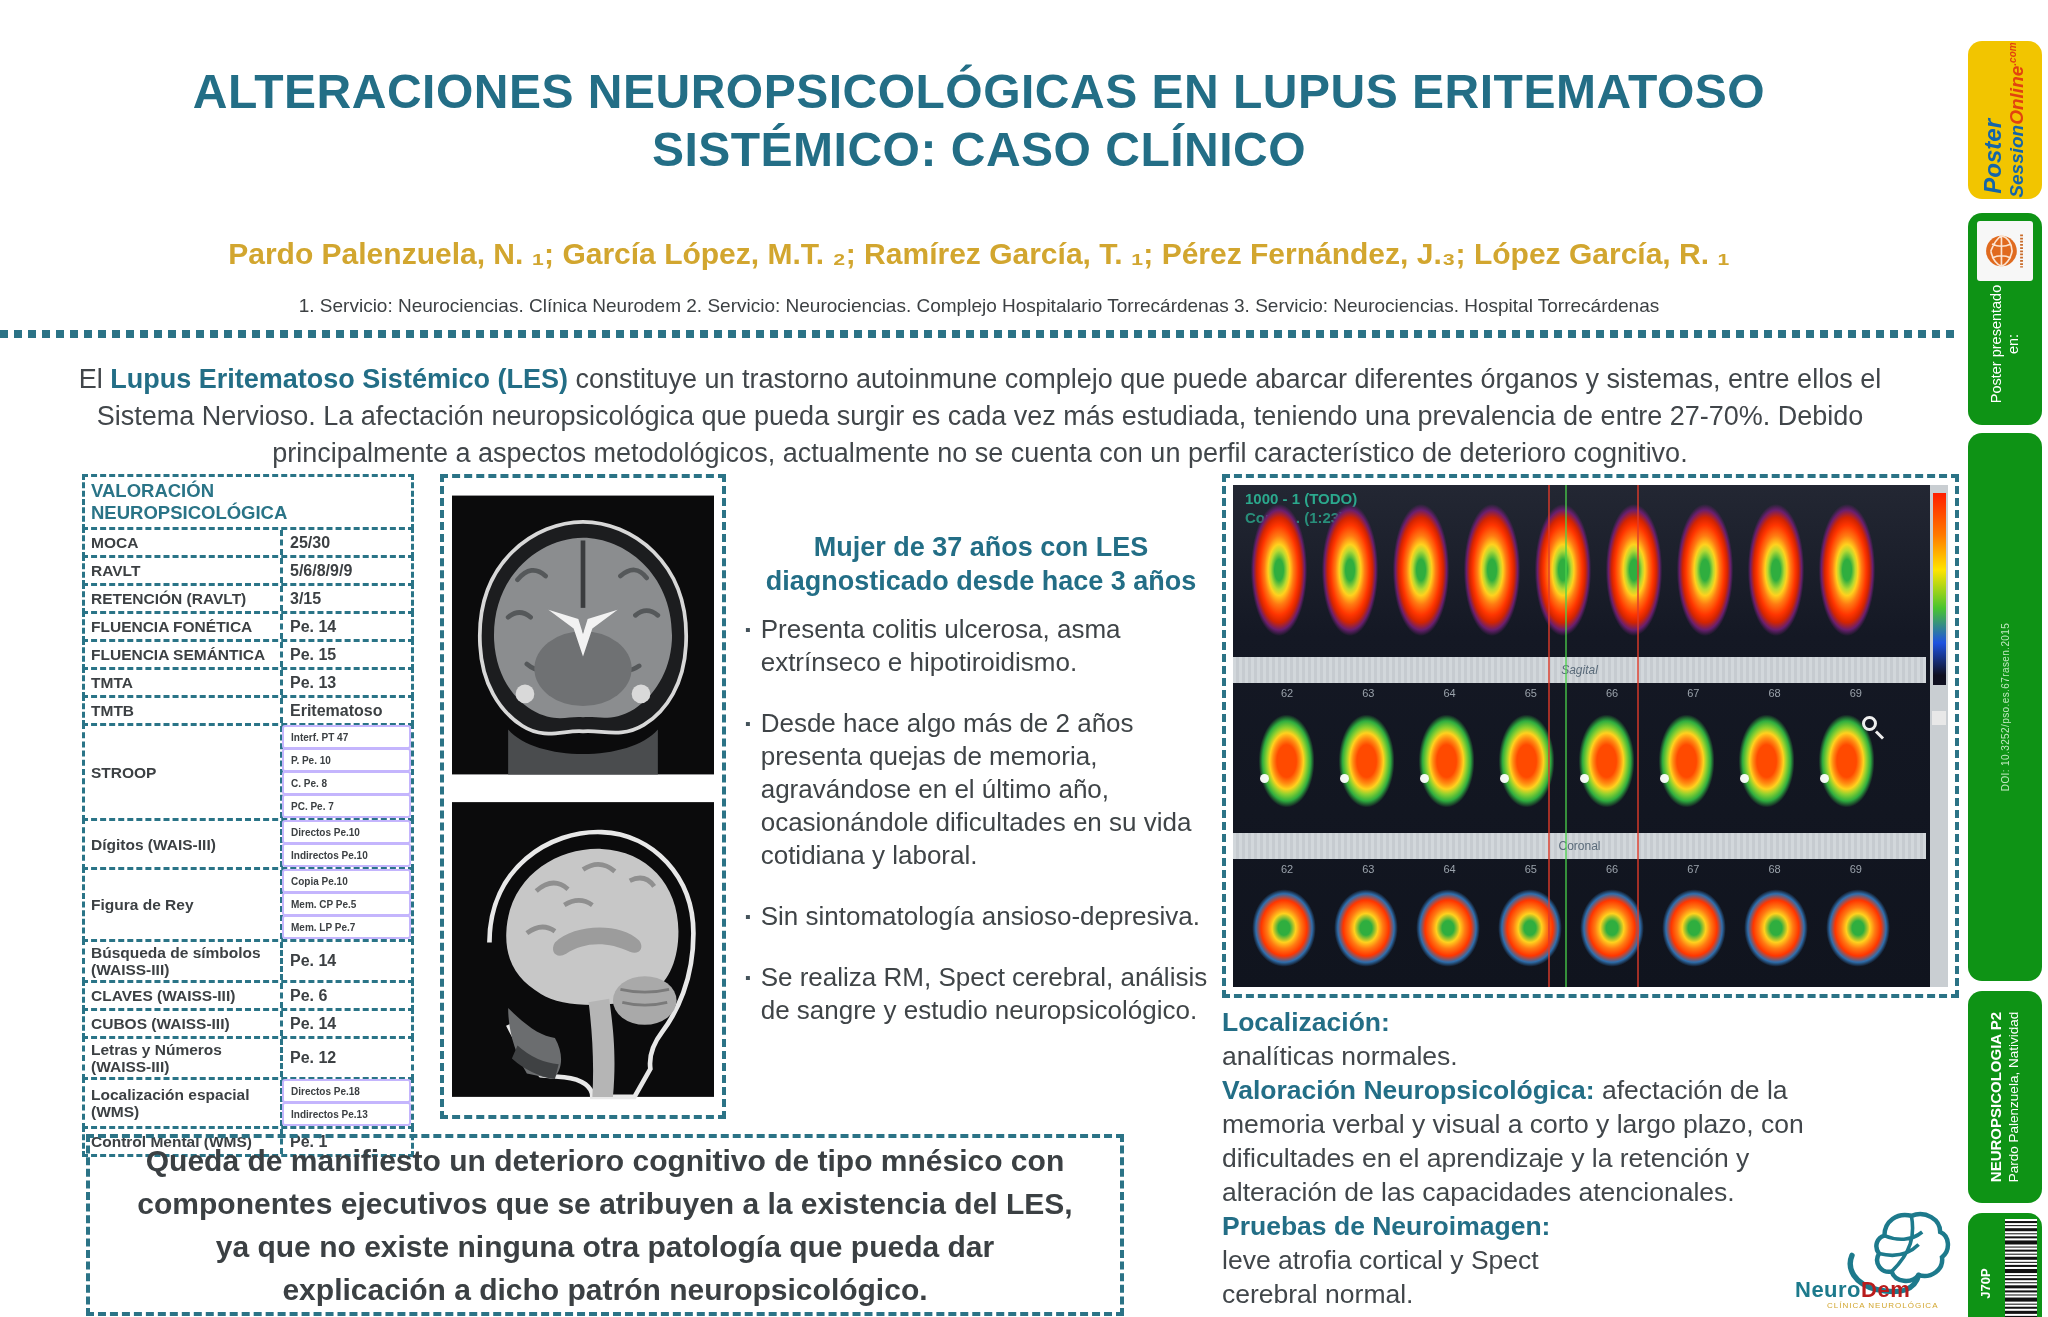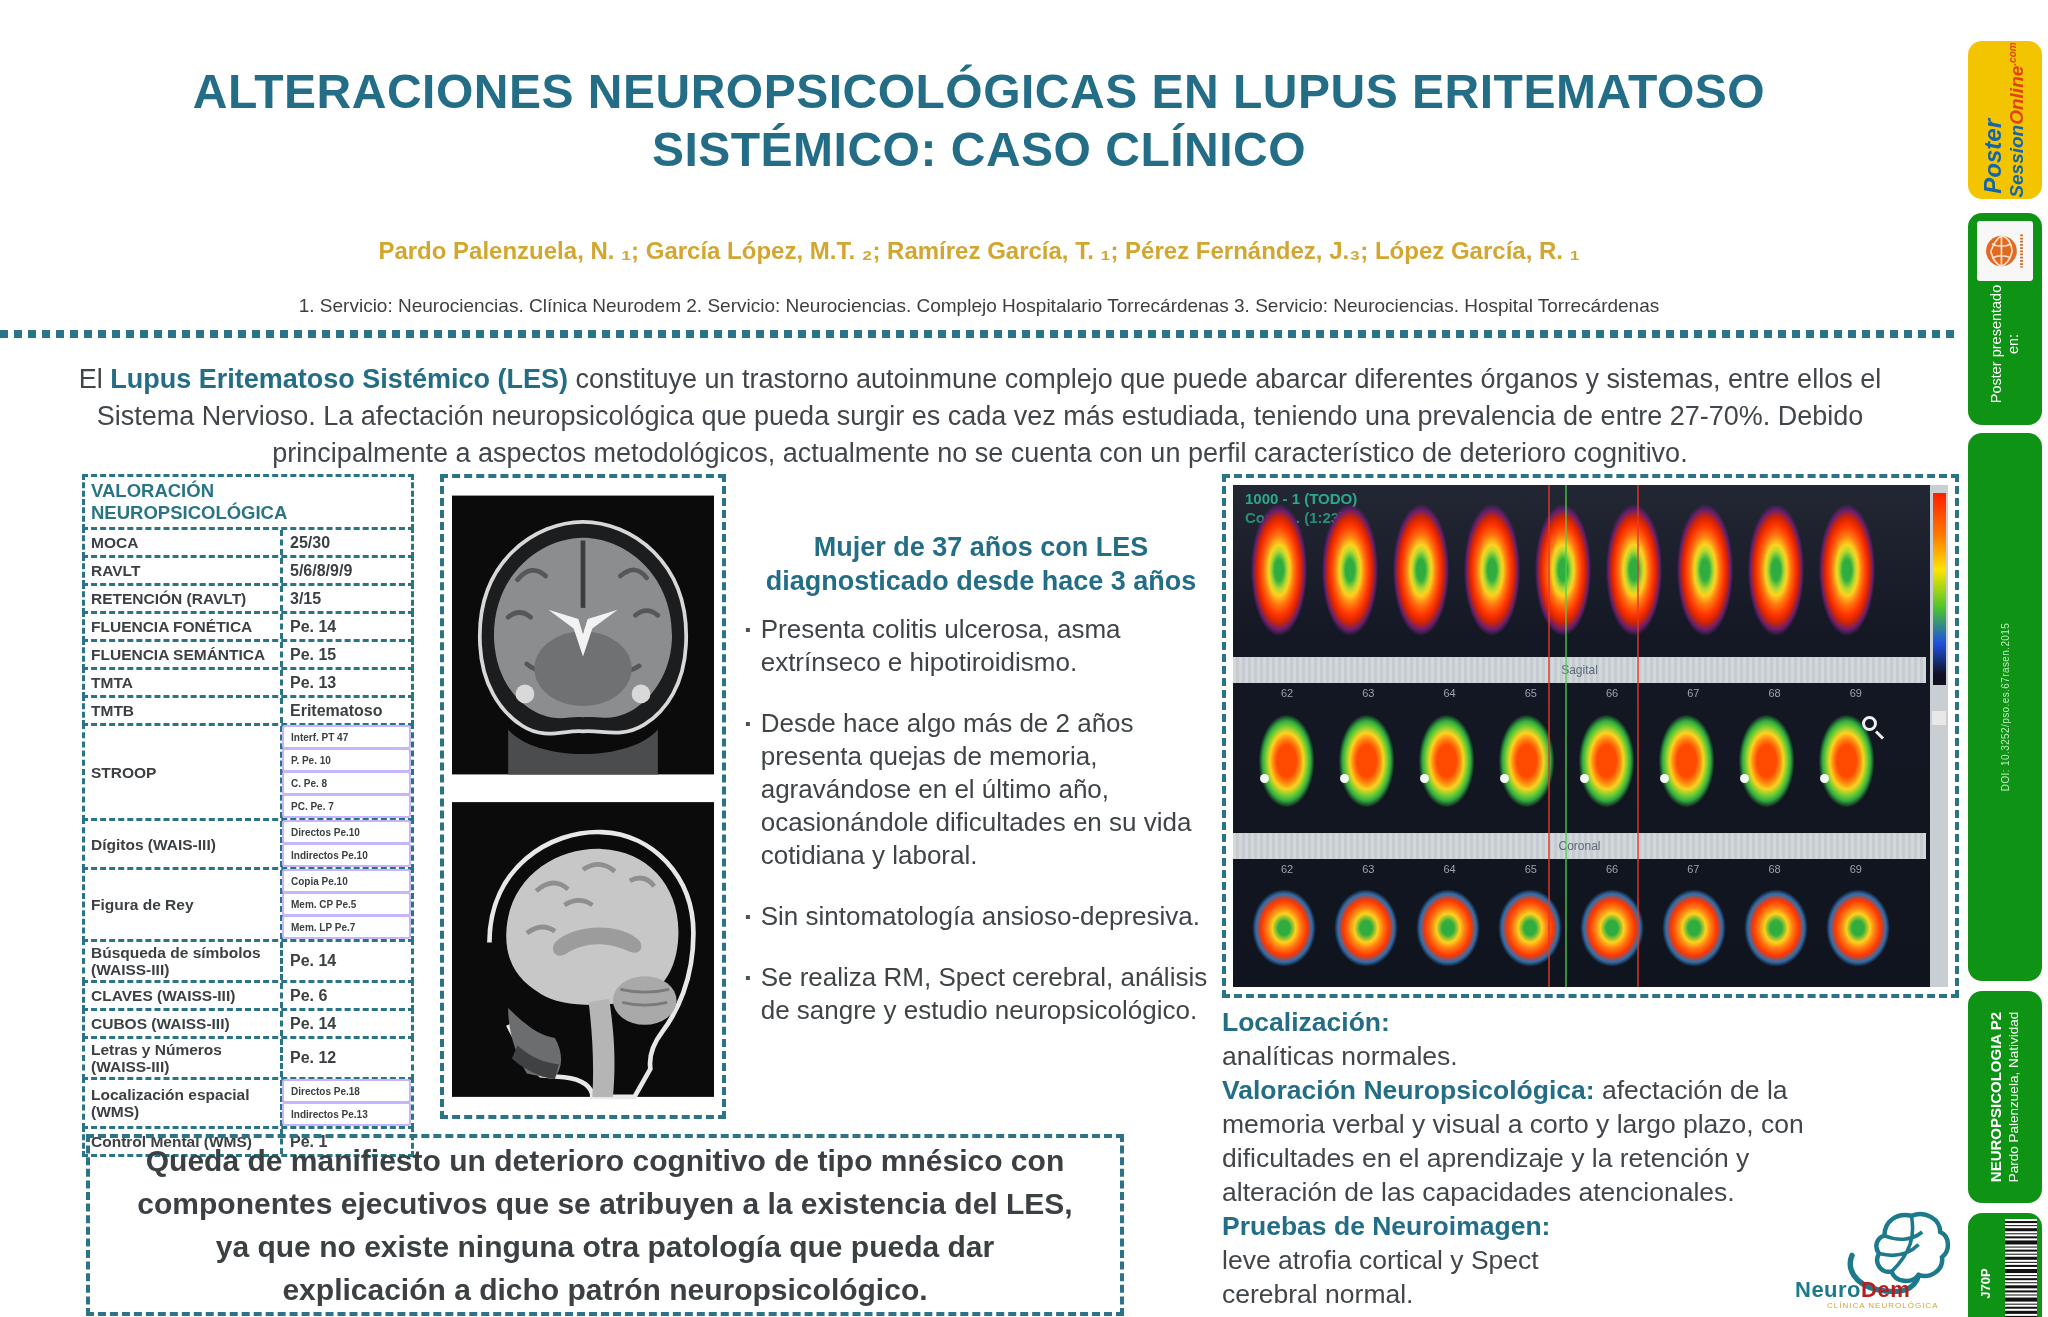--- a/index.html
+++ b/index.html
@@ -4,21 +4,21 @@
 <style>
   *{box-sizing:border-box;margin:0;padding:0;}
   html,body{width:2048px;height:1317px;}
   body{background:#ffffff;font-family:"Liberation Sans","DejaVu Sans",sans-serif;}
   .poster{position:relative;width:2048px;height:1317px;background:#ffffff;overflow:hidden;margin-top:33px;}
 
   
   .title{position:absolute;left:0;top:30px;width:1958px;text-align:center;
          color:#236e86;font-weight:bold;font-size:48px;line-height:58px;letter-spacing:.5px;}
   .authors{position:absolute;left:0;top:204px;width:1958px;text-align:center;
-           color:#d2a62f;font-weight:bold;font-size:24px;}
+           color:#d2a62f;font-weight:bold;font-size:30px;}
   .affiliations{position:absolute;left:0;top:262px;width:1958px;text-align:center;
                 color:#3c4043;font-size:19px;}
   .dotted-sep{position:absolute;left:0;top:297px;width:1958px;height:8px;
               background:repeating-linear-gradient(90deg,#2b7386 0 8px,transparent 8px 14px);}
 
   
   .intro{position:absolute;left:30px;top:328px;width:1900px;text-align:center;
          color:#41464a;font-size:27px;line-height:37px;}
   .intro b{color:#236e86;}
 
@@ -62,21 +62,21 @@
   .slice.axial{width:64px;height:150px;border-radius:46%;
     background:radial-gradient(closest-side,#2fae3f 0 14%,#b6d932 26%,#ffd21e 34%,#ff7a12 46%,#ff3500 60%,#d42400 70%,#6a1f6e 80%,rgba(30,20,60,0) 88%);}
   .slice.sagittal{position:relative;width:72px;height:120px;border-radius:46%;
     background:radial-gradient(closest-side at 55% 45%,#ff4a00 0 30%,#ff8c12 42%,#ffd21e 52%,#8fd12f 62%,#2fae3f 74%,rgba(20,40,30,0) 86%);}
   .slice.sagittal::after{content:"";position:absolute;left:18%;top:56%;width:9px;height:9px;border-radius:50%;background:#fff;opacity:.95;}
   .slice.coronal{width:74px;height:100px;border-radius:46%;
     background:radial-gradient(closest-side at 50% 45%,#2fae3f 0 16%,#ffd21e 32%,#ff7a12 46%,#ff3500 62%,#2f6fae 76%,rgba(20,20,60,0) 86%);}
   .band{position:absolute;left:0;width:calc(100% - 22px);height:26px;
         background:repeating-linear-gradient(90deg,#d2d7db 0 3px,#c6cbd0 3px 6px);
         color:#5a6b7a;font-size:12px;display:flex;align-items:center;justify-content:center;}
-  .band-1{top:172px;}
+  .band-1{top:172px;font-style:italic;}
   .band-2{top:348px;}
   .numbers{position:absolute;left:48px;right:86px;height:16px;display:flex;justify-content:space-between;
            color:#9aa2ab;font-size:11px;}
   .numbers-1{top:202px;}
   .numbers-2{top:378px;}
   .side-strip{position:absolute;right:0;top:0;bottom:0;width:18px;background:#c9ced2;}
   .colorbar{position:absolute;right:2px;top:8px;width:13px;height:192px;
             background:linear-gradient(180deg,#ff1e00 0%,#ff7a00 22%,#ffe400 40%,#49c42f 60%,#1e52e0 78%,#101020 95%);}
   .ui-chip{position:absolute;right:2px;top:226px;width:14px;height:14px;background:#e8e8e8;}
   .refline{position:absolute;top:0;bottom:0;width:2px;}

